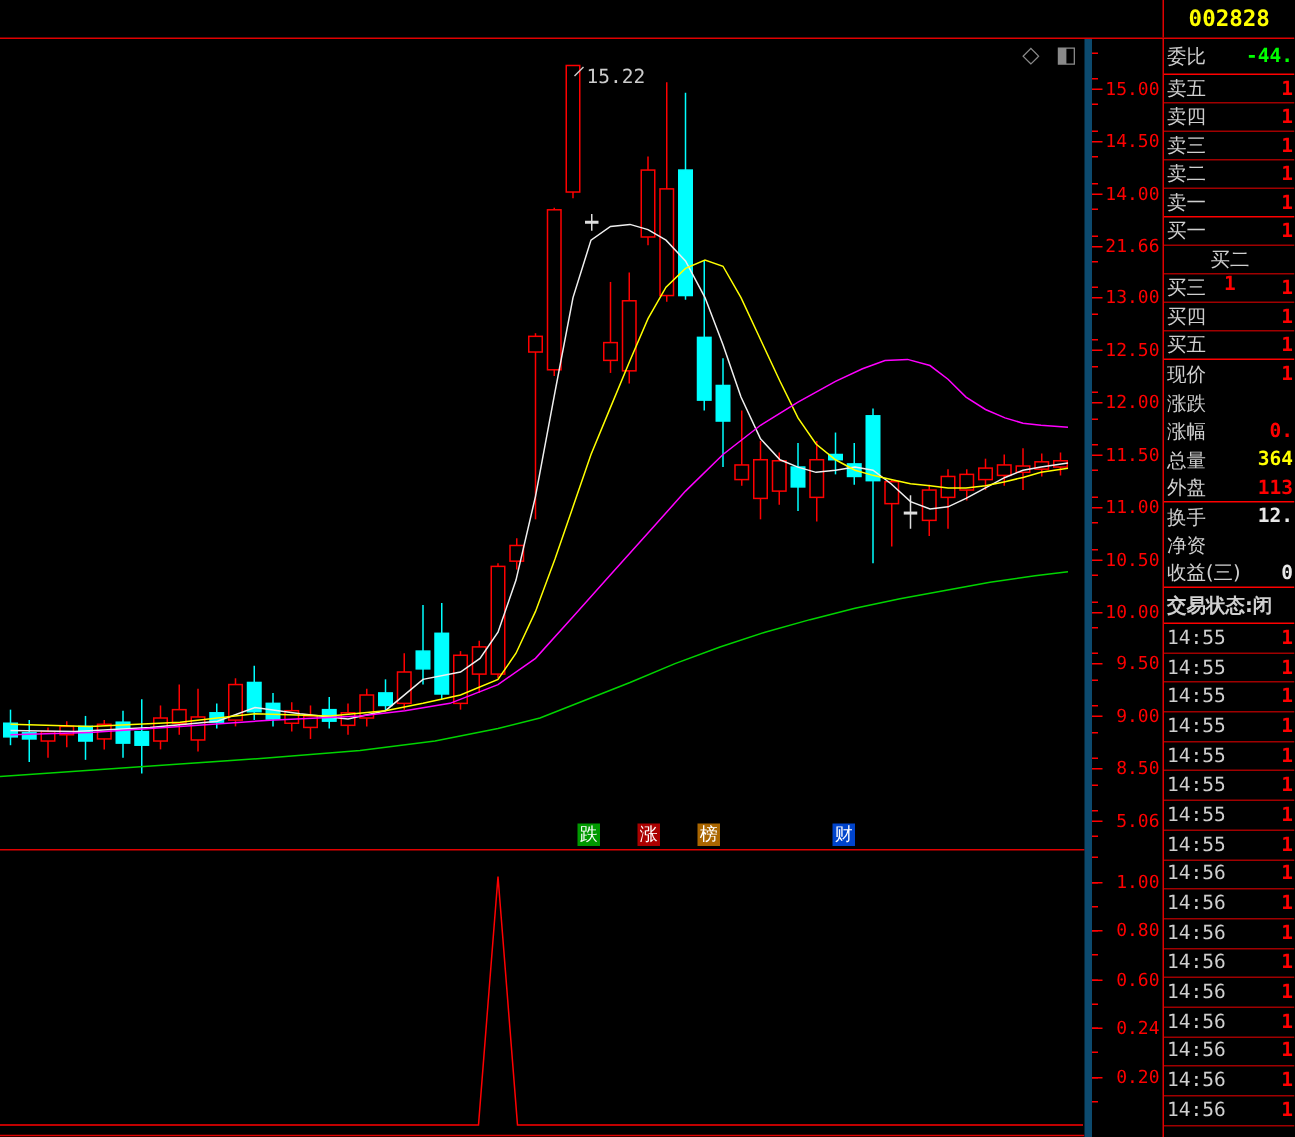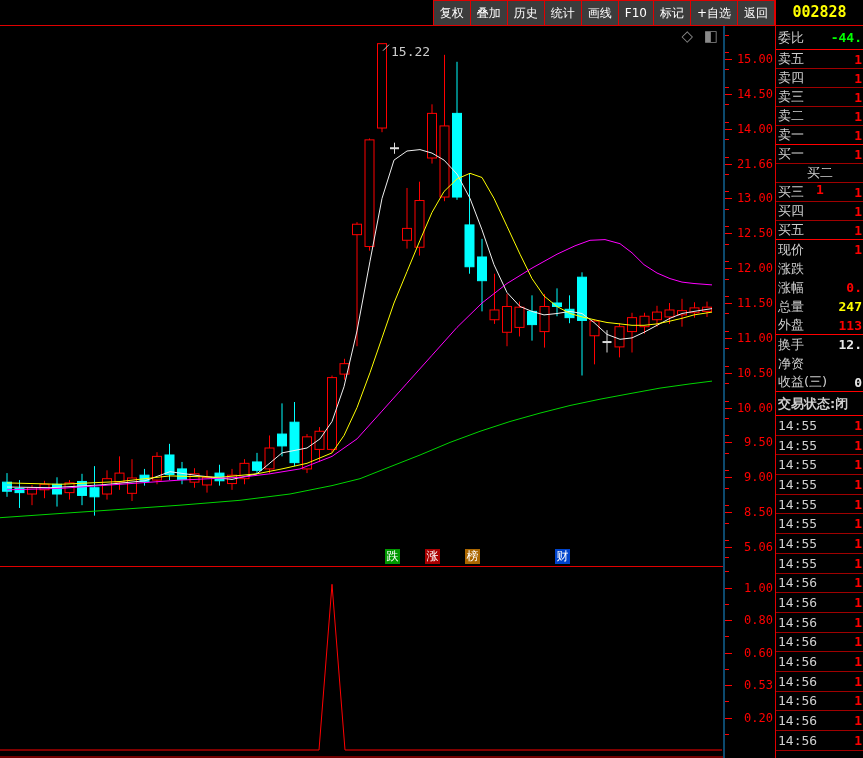--- a/index.html
+++ b/index.html
@@ -12,46 +12,35 @@
            font-family:"DejaVu Sans Mono",monospace;font-weight:bold;font-size:15px;
            text-align:center;line-height:25px;}
   .content{display:flex;height:732px;}
   .chart-col{width:723px;position:relative;}
   .main-chart{height:541px;box-sizing:border-box;border-bottom:1px solid #e00000;position:relative;}
   .sub-chart{height:191px;position:relative;}
   svg{display:block;}
   .chart-icons{position:absolute;top:1px;right:5px;color:#8a8a8a;font-size:15px;}
   .chart-icons span{margin-left:6px;}
   .tag{position:absolute;width:15px;height:15px;line-height:15px;text-align:center;color:#fff;font-size:12px;top:523px;}
-  .axis-col{width:52px;box-sizing:border-box;border-left:2px solid #0c4a6e;position:relative;
+  .axis-col{width:52px;box-sizing:border-box;border-left:5px solid #0c4a6e;position:relative;
             font-family:"DejaVu Sans Mono",monospace;}
   .axis-label{position:absolute;right:2px;color:#ff0000;font-size:12px;height:14px;line-height:14px;}
   .axis-tick{position:absolute;left:0;height:1px;background:#ff0000;}
   .panel{width:88px;box-sizing:border-box;border-left:1px solid #e00000;display:flex;flex-direction:column;}
   .prow{display:flex;justify-content:space-between;align-items:center;box-sizing:border-box;
         padding:0 1px 0 2px;flex:none;}
   .plabel{color:#cfcfcf;font-size:13px;white-space:nowrap;}
   .pval{font-size:13px;font-family:"DejaVu Sans Mono",monospace;font-weight:bold;white-space:nowrap;}
 </style>
 </head>
 <body>
 
 <div class="topbar">
   <div class="topbar-spacer"></div>
-  <div class="toolbar" id="toolbar">
-      <div class="tb-btn">复权</div>
-      <div class="tb-btn">叠加</div>
-      <div class="tb-btn">历史</div>
-      <div class="tb-btn">统计</div>
-      <div class="tb-btn">画线</div>
-      <div class="tb-btn">F10</div>
-      <div class="tb-btn">标记</div>
-      <div class="tb-btn">+自选</div>
-      <div class="tb-btn">返回</div>
-    </div>
   <div class="codebox">002828</div>
 </div>
 
 <div class="content">
   <div class="chart-col">
     <div class="main-chart">
       <svg id="main-svg" width="723" height="540">
           <line x1="7" y1="447.10115999999994" x2="7" y2="470.80391999999995" stroke="#00ffff" stroke-width="1"></line>
           <rect x="2.5" y="456.16398000000004" width="9" height="9.062819999999931" fill="#00ffff" stroke="#00ffff" stroke-width="1"></rect>
           <line x1="19.5" y1="454.07255999999995" x2="19.5" y2="481.95815999999996" stroke="#00ffff" stroke-width="1"></line>
@@ -264,21 +253,21 @@
       <div class="axis-tick" style="top: 675.25px; width: 4px;"></div>
       <div class="axis-tick" style="top: 691.5px; width: 4px;"></div>
       <div class="axis-tick" style="top: 707.75px; width: 4px;"></div>
       <div class="axis-tick" style="top: 561.5px; width: 7px;"></div>
       <div class="axis-label" style="top: 554.5px;">1.00</div>
       <div class="axis-tick" style="top: 594px; width: 7px;"></div>
       <div class="axis-label" style="top: 587px;">0.80</div>
       <div class="axis-tick" style="top: 626.5px; width: 7px;"></div>
       <div class="axis-label" style="top: 619.5px;">0.60</div>
       <div class="axis-tick" style="top: 659px; width: 7px;"></div>
-      <div class="axis-label" style="top: 652px;">0.53</div>
+      <div class="axis-label" style="top: 652px;">0.24</div>
       <div class="axis-tick" style="top: 691.5px; width: 7px;"></div>
       <div class="axis-label" style="top: 684.5px;">0.20</div>
     </div>
   <div class="panel" id="panel">
       <div class="prow" style="height: 24px; border-bottom: 1px solid rgb(255, 0, 0);">
         <span class="plabel">委比</span>
         <span class="pval" style="color: rgb(0, 255, 0);">-44.</span>
       </div>
       <div class="prow" style="height: 19px; border-bottom: 1px solid rgb(160, 0, 0);">
         <span class="plabel">卖五</span>
@@ -327,21 +316,21 @@
       <div class="prow" style="height: 19px;">
         <span class="plabel">涨跌</span>
         <span class="pval" style="color: rgb(255, 0, 0);"></span>
       </div>
       <div class="prow" style="height: 19px;">
         <span class="plabel">涨幅</span>
         <span class="pval" style="color: rgb(255, 0, 0);">0.</span>
       </div>
       <div class="prow" style="height: 19px;">
         <span class="plabel">总量</span>
-        <span class="pval" style="color: rgb(255, 255, 0);">247</span>
+        <span class="pval" style="color: rgb(255, 255, 0);">364</span>
       </div>
       <div class="prow" style="height: 19px; border-bottom: 1px solid rgb(255, 0, 0);">
         <span class="plabel">外盘</span>
         <span class="pval" style="color: rgb(255, 0, 0);">113</span>
       </div>
       <div class="prow" style="height: 19px;">
         <span class="plabel">换手</span>
         <span class="pval" style="color: rgb(232, 232, 232);">12.</span>
       </div>
       <div class="prow" style="height: 19px;">

